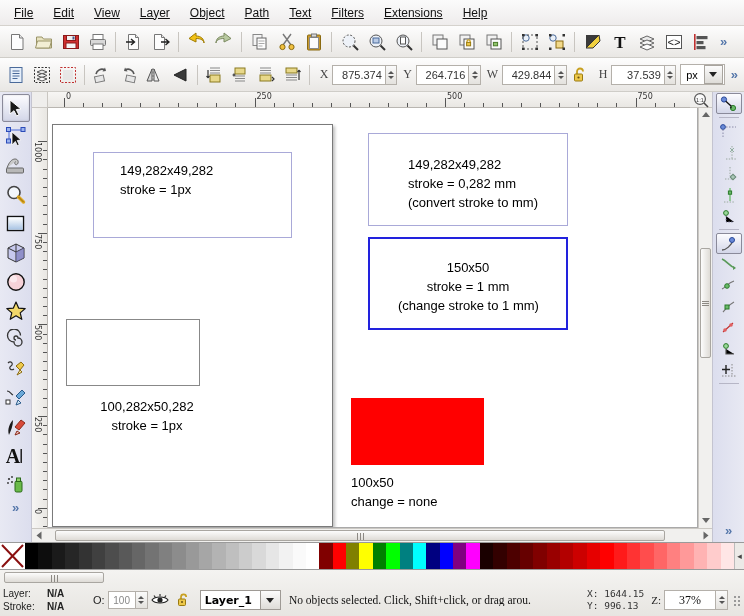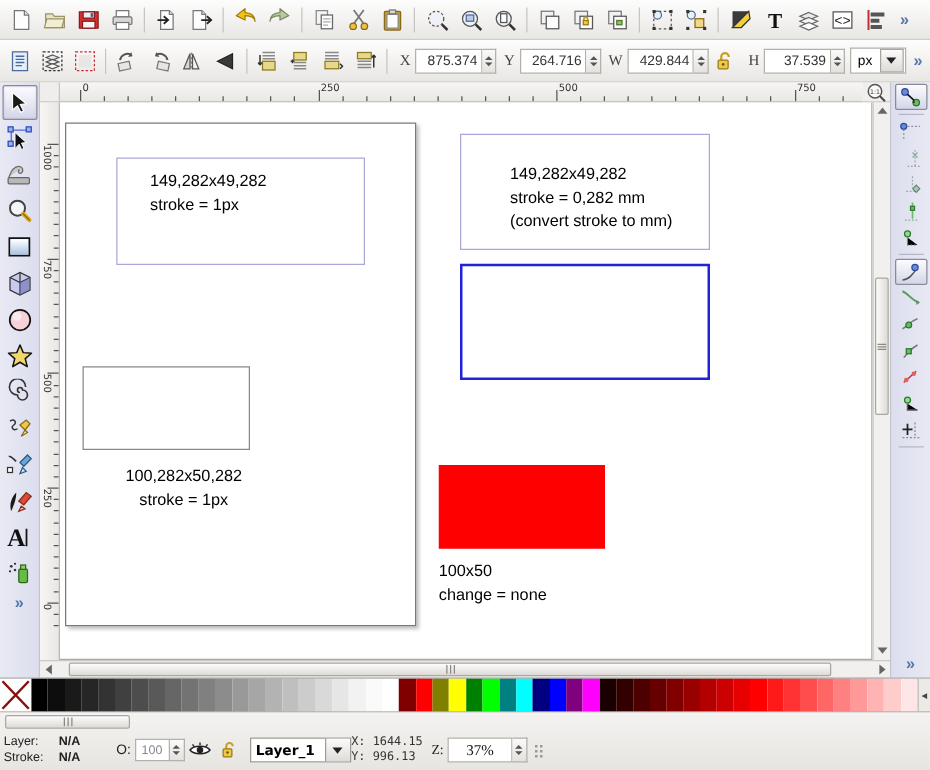--- a/index.html
+++ b/index.html
@@ -244,20 +244,32 @@
     font-family:"Liberation Serif",serif;
   }
   .grip-corner { width:10px;height:10px;margin-left:3px; }
   .grip-corner b{display:block;width:2px;height:2px;background:#999;float:right;margin:1px;}
 </style>
 </head>
 <body>
 
 <div id="app">
 
+  <div class="menubar">
+    <div class="menu-item"><u>File</u></div>
+    <div class="menu-item"><u>Edit</u></div>
+    <div class="menu-item"><u>View</u></div>
+    <div class="menu-item"><u>Layer</u></div>
+    <div class="menu-item"><u>Object</u></div>
+    <div class="menu-item"><u>Path</u></div>
+    <div class="menu-item"><u>Text</u></div>
+    <div class="menu-item"><u>Filters</u></div>
+    <div class="menu-item"><u>Extensions</u></div>
+    <div class="menu-item"><u>Help</u></div>
+  </div>
 
   <div class="toolbar tb1">
 
     <div class="tbtn">
       <svg width="18" height="18" viewBox="0 0 18 18">
           <path d="M3.5 1.5h8l3.5 3.5v11.5h-11.5z" fill="#fdfdfd" stroke="#777" stroke-width="1"></path>
           <path d="M11.5 1.5v3.5h3.5" fill="#e8e8e8" stroke="#777" stroke-width="1"></path>
         </svg>
     </div>
     <div class="tbtn">
@@ -778,20 +790,21 @@
 
           <div class="page" style="left:4px; top:16px; width:281px; height:403px;"></div>
 
           <div class="drect" style="left:45px; top:44px; width:199px; height:86px; border:1px solid #a9a9d8;"></div>
           <div class="dtext" style="left:72px; top:54px;"><span>149,282x49,282</span><br><span>stroke = 1px</span></div>
 
           <div class="drect" style="left:320px; top:25px; width:200px; height:93px; border:1px solid #a9a9d8;"></div>
           <div class="dtext" style="left:360px; top:48px;"><span>149,282x49,282</span><br><span>stroke = 0,282 mm</span><br><span>(convert stroke to mm)</span></div>
 
           <div class="drect" style="left:320px; top:129px; width:200px; height:93px; border:2px solid #2222dd;"></div>
+          <div class="dtext" style="left:350px; top:151px; text-align:center; width:140px;"><span>150x50</span><br><span>stroke = 1 mm</span><br><span>(change stroke to 1 mm)</span></div>
 
           <div class="drect" style="left:18px; top:211px; width:134px; height:67px; border:1px solid #888888;"></div>
           <div class="dtext" style="left:34px; top:290px; text-align:center; width:130px;"><span>100,282x50,282</span><br><span>stroke = 1px</span></div>
 
           <div class="drect" style="left:303px; top:290px; width:133px; height:67px; background:#ff0000; border:none;"></div>
           <div class="dtext" style="left:303px; top:366px;"><span>100x50</span><br><span>change = none</span></div>
         </div>
 
         <div class="vscroll">
           <div class="sbtn">
@@ -1022,20 +1035,21 @@
           </svg>
       </div>
 
       <div class="layerbox">
         <span class="layername">Layer_1</span>
         <span class="layerarrow">
             <i style="width:0;height:0;border-left:4px solid transparent;border-right:4px solid transparent;border-top:5px solid #222;"></i>
           </span>
       </div>
 
+      <div class="statusmsg">No objects selected. Click, Shift+click, or drag arou.</div>
 
       <div class="xybox">
         <div><span>X:</span> <span>1644.15</span></div>
         <div><span>Y:</span> <span>996.13</span></div>
       </div>
 
       <span class="zlabel">Z:</span>
       <div class="zfield">37%</div>
       <div class="spin">
           <i class="up"></i>

